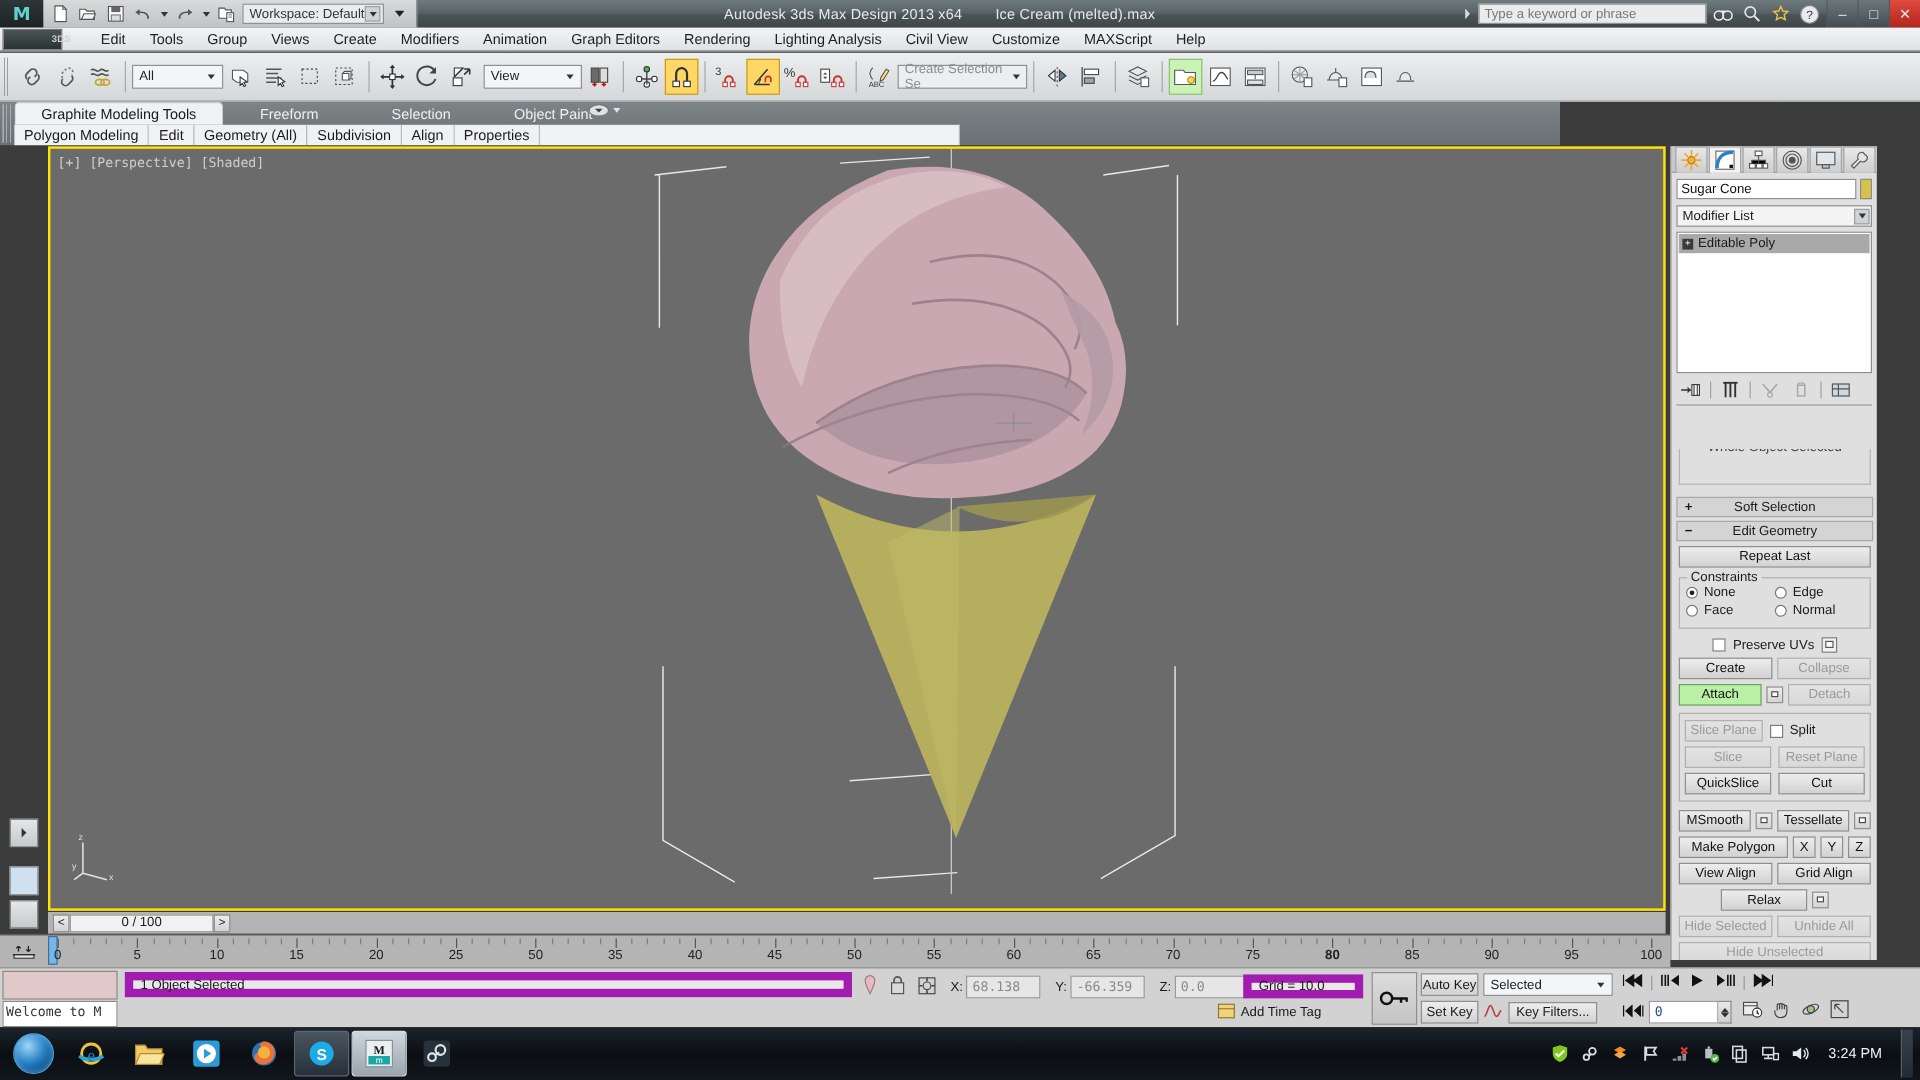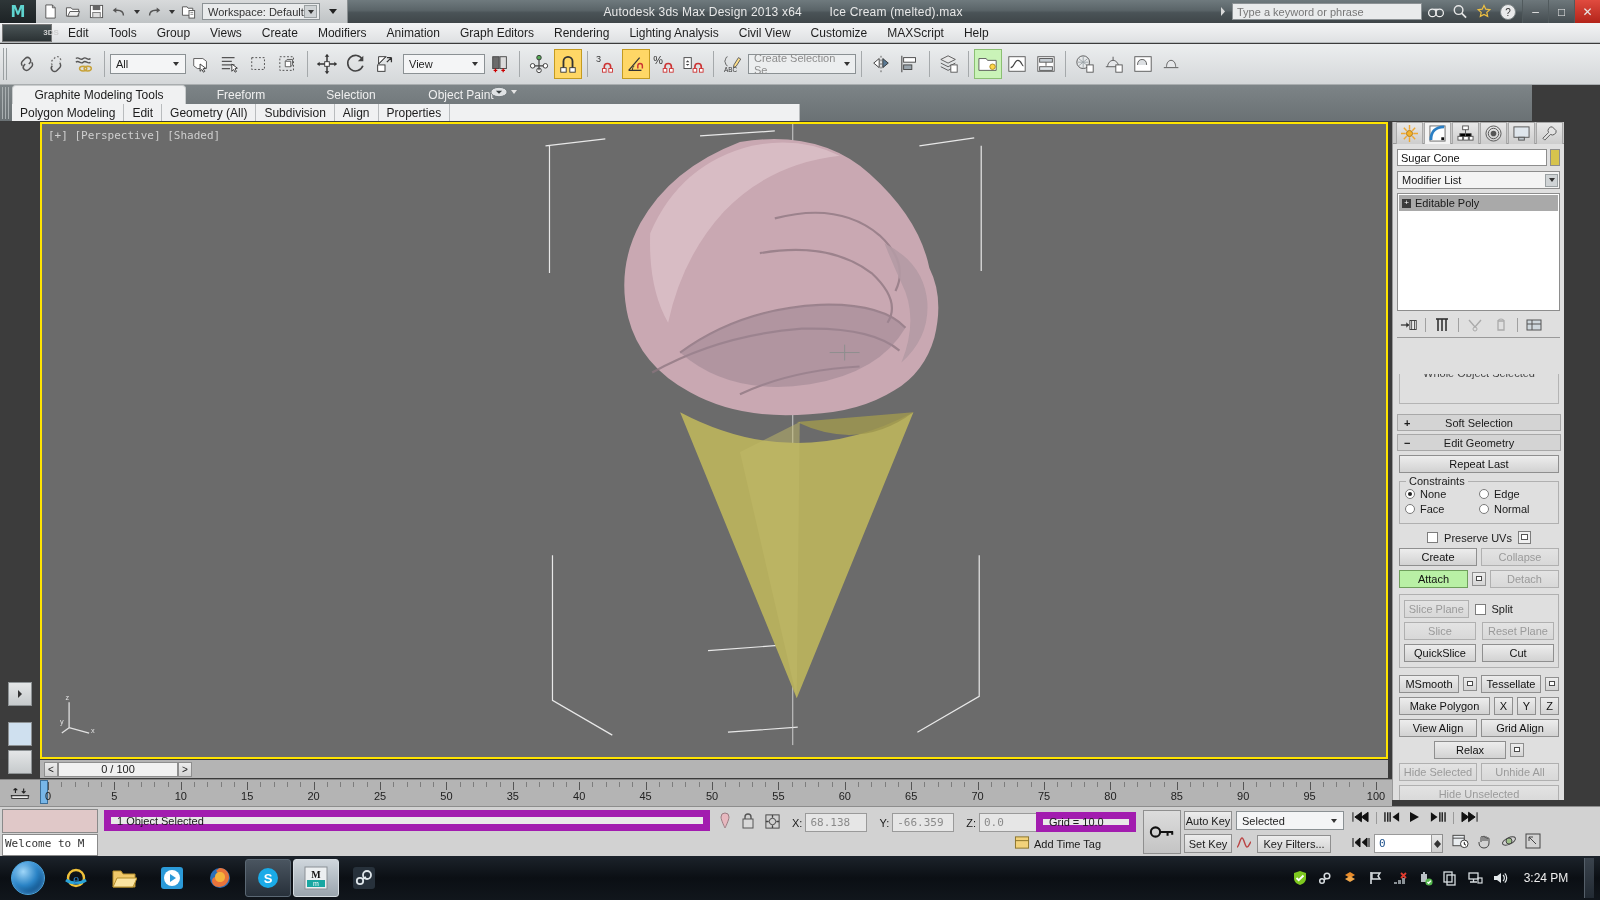--- a/index.html
+++ b/index.html
@@ -52,21 +52,21 @@
 
   
   .menubar {
     position:absolute; left:0; top:23px; width:1600px; height:20px;
     background: linear-gradient(to bottom,#f3f4f5,#dfe1e3);
     border-bottom:1px solid #b6babc;
     display:flex; align-items:center; padding-left:2px;
   }
   .menubar .m3ds {
     width:32px;height:18px;background:linear-gradient(to bottom,#4a5456,#2b3234); color:#cfcfcf;
-    display:flex;align-items:center;justify-content:center;font-size:8px;font-weight:bold;margin-right:6px;
+    display:flex;align-items:center;justify-content:center;font-size:8px;font-weight:bold;margin-right:22px;
     border:1px solid #777;
     padding-left:48px;
   }
   .menuitem { padding:2px 10px; font-size:12px; color:#1e1e1e; white-space:nowrap; cursor:default;}
 
   
   .maintoolbar {
     position:absolute; left:0; top:44px; width:1600px; height:41px;
     background: linear-gradient(to bottom,#eceeef,#d4d7d9);
     border-bottom:1px solid #a9adaf;
@@ -80,21 +80,21 @@
   .sep { width:1px; height:26px; background:#a5a9ab; margin:0 4px; }
   .combo {
     height:20px; background:#f4f5f6; border:1px solid #8b9194; display:flex;align-items:center;
     justify-content:space-between; padding:0 2px 0 5px; font-size:11px; color:#222;
   }
   .combo .cb-ar { width:14px;height:16px; display:flex;align-items:center;justify-content:center;}
   .combo.dis { color:#8d8d8d; background:#eceeef; }
 
   
   .ribbon {
-    position:absolute; left:0; top:85px; width:1532px; height:36px;
+    position:absolute; left:0; top:85px; width:1300px; height:36px;
     background:linear-gradient(to bottom,#7d8487,#6a7174);
   }
   .ribbon-grip { position:absolute; left:2px; top:2px; width:8px; height:32px;
      background: repeating-linear-gradient(to right,#a9afb1 0 1px,transparent 1px 3px);}
   .rtabs { position:absolute; left:12px; top:0; height:19px; display:flex; align-items:flex-end; }
   .rtab { padding:2px 14px 2px; font-size:12px; color:#efefef; height:19px; display:flex;align-items:center;}
   .rtab.on { background:#f0f1f2; color:#1a1a1a; border-radius:4px 4px 0 0; border:1px solid #c9cccd; border-bottom:none; }
   .rpanels { position:absolute; left:12px; top:19px; height:17px; display:flex; align-items:center; }
   .rpanel { font-size:12px; padding:1px 8px; background:#f0f1f2; color:#1c1c1c; height:17px; display:flex;align-items:center;
             border-right:1px solid #b9bcbe; }
@@ -1012,21 +1012,21 @@
         <div class="num" style="left: 406.4px;">50</div>
         <div class="num" style="left: 472.8px;">35</div>
         <div class="num" style="left: 539.2px;">40</div>
         <div class="num" style="left: 605.6px;">45</div>
         <div class="num" style="left: 672px;">50</div>
         <div class="num" style="left: 738.4px;">55</div>
         <div class="num" style="left: 804.8px;">60</div>
         <div class="num" style="left: 871.2px;">65</div>
         <div class="num" style="left: 937.6px;">70</div>
         <div class="num" style="left: 1004px;">75</div>
-        <div class="num" style="left: 1070.4px;">80</div>
+        <div class="num" style="left: 1070.4px; font-weight: bold;">80</div>
         <div class="num" style="left: 1136.8px;">85</div>
         <div class="num" style="left: 1203.2px;">90</div>
         <div class="num" style="left: 1269.6px;">95</div>
         <div class="num" style="left: 1336px;">100</div>
       </div>
   </div>
 
   <div class="statusbar">
     <div class="mr-listener"></div>
     <div class="mr-listener2">Welcome to M</div>

